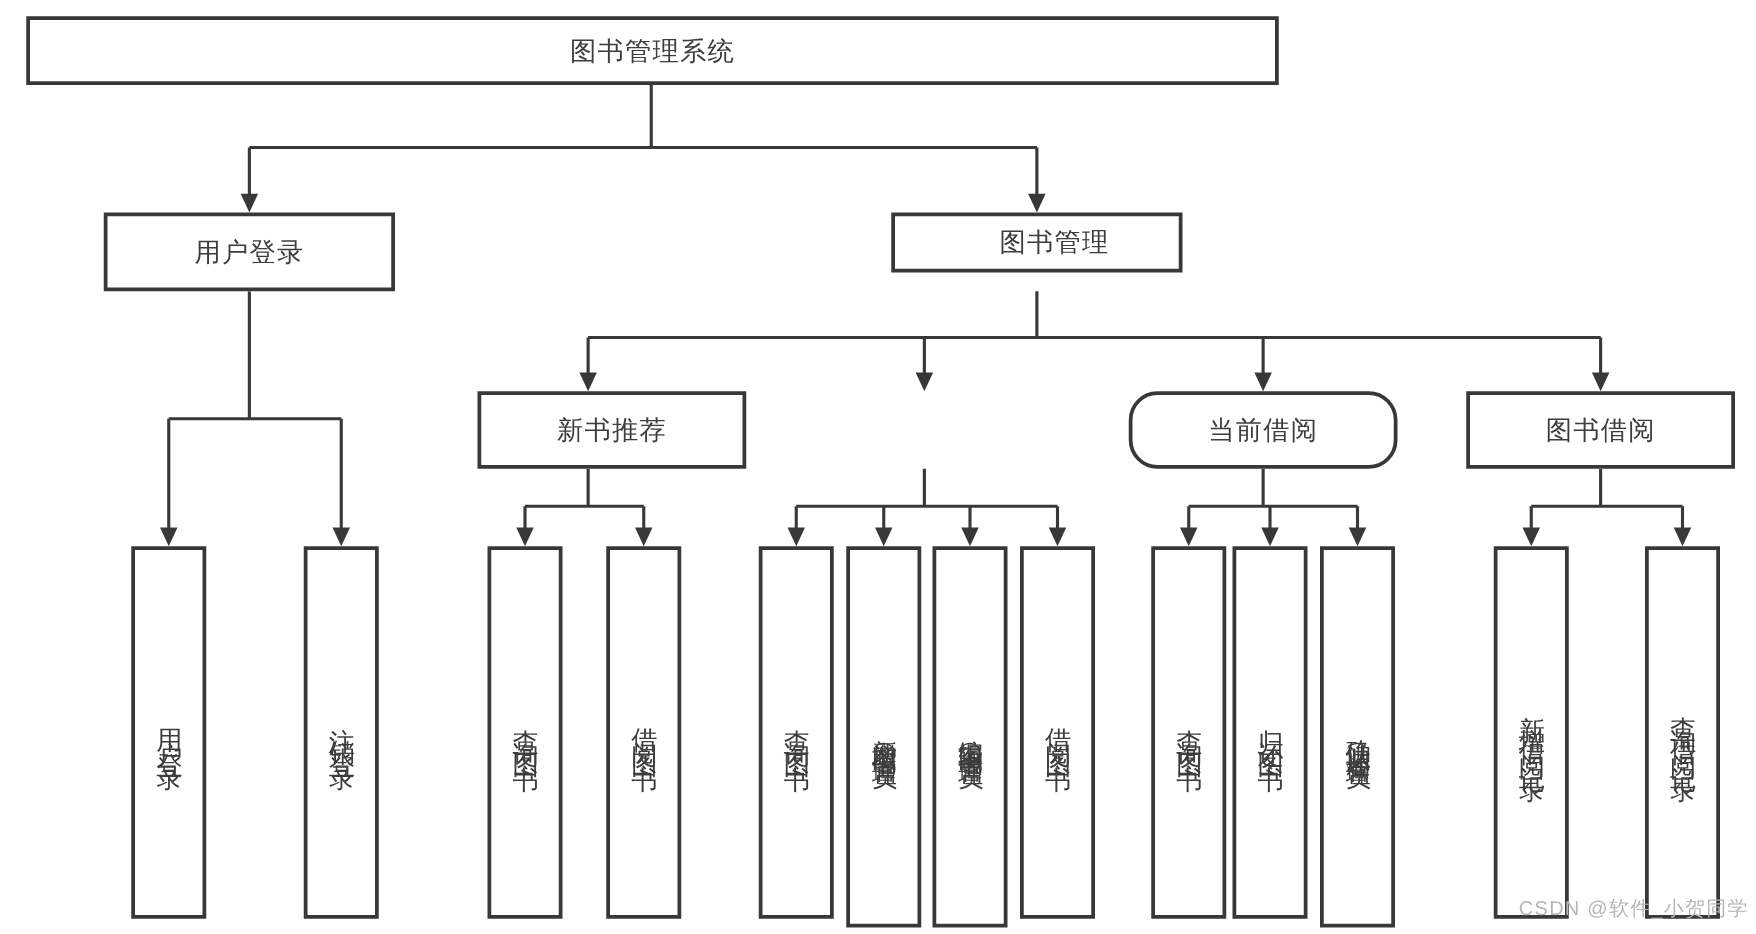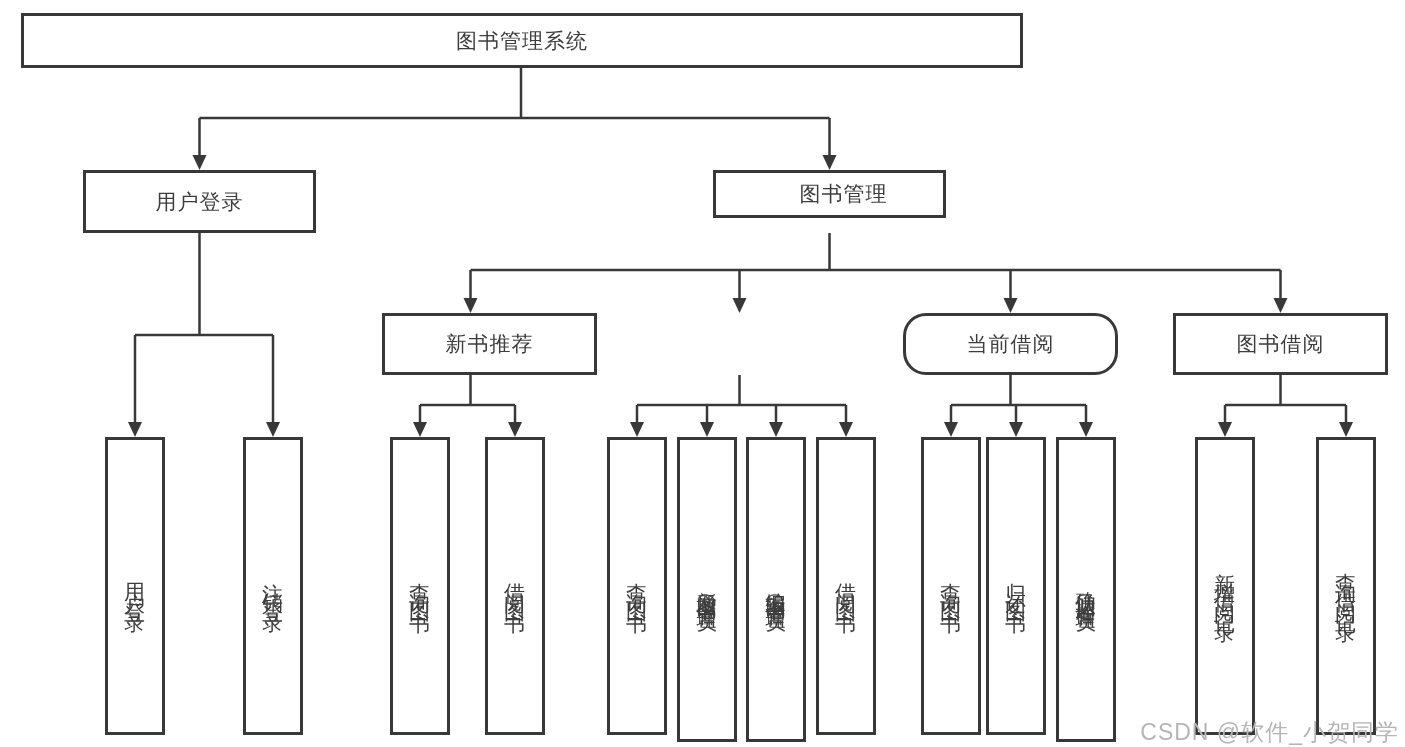--- a/index.html
+++ b/index.html
@@ -43,21 +43,21 @@
   .lf3  { left: 390px; }  .lf4  { left: 485px; }
   .lf5  { left: 607px; }  .lf6  { left: 677px; }
   .lf7  { left: 746px; }  .lf8  { left: 816px; }
   .lf9  { left: 921px; }  .lf10 { left: 986px; }
   .lf11 { left: 1056px; }
   .lf12 { left: 1195px; } .lf13 { left: 1316px; }
   #watermark {
     position: absolute;
     right: 6px;
     top: 717px;
-    font-size: 23px;
+    font-size: 16px;
     color: #b5b5b5;
     letter-spacing: 1px;
     z-index: 5;
     white-space: nowrap;
   }
 </style>
 </head>
 <body>
 
 <div id="canvas">

